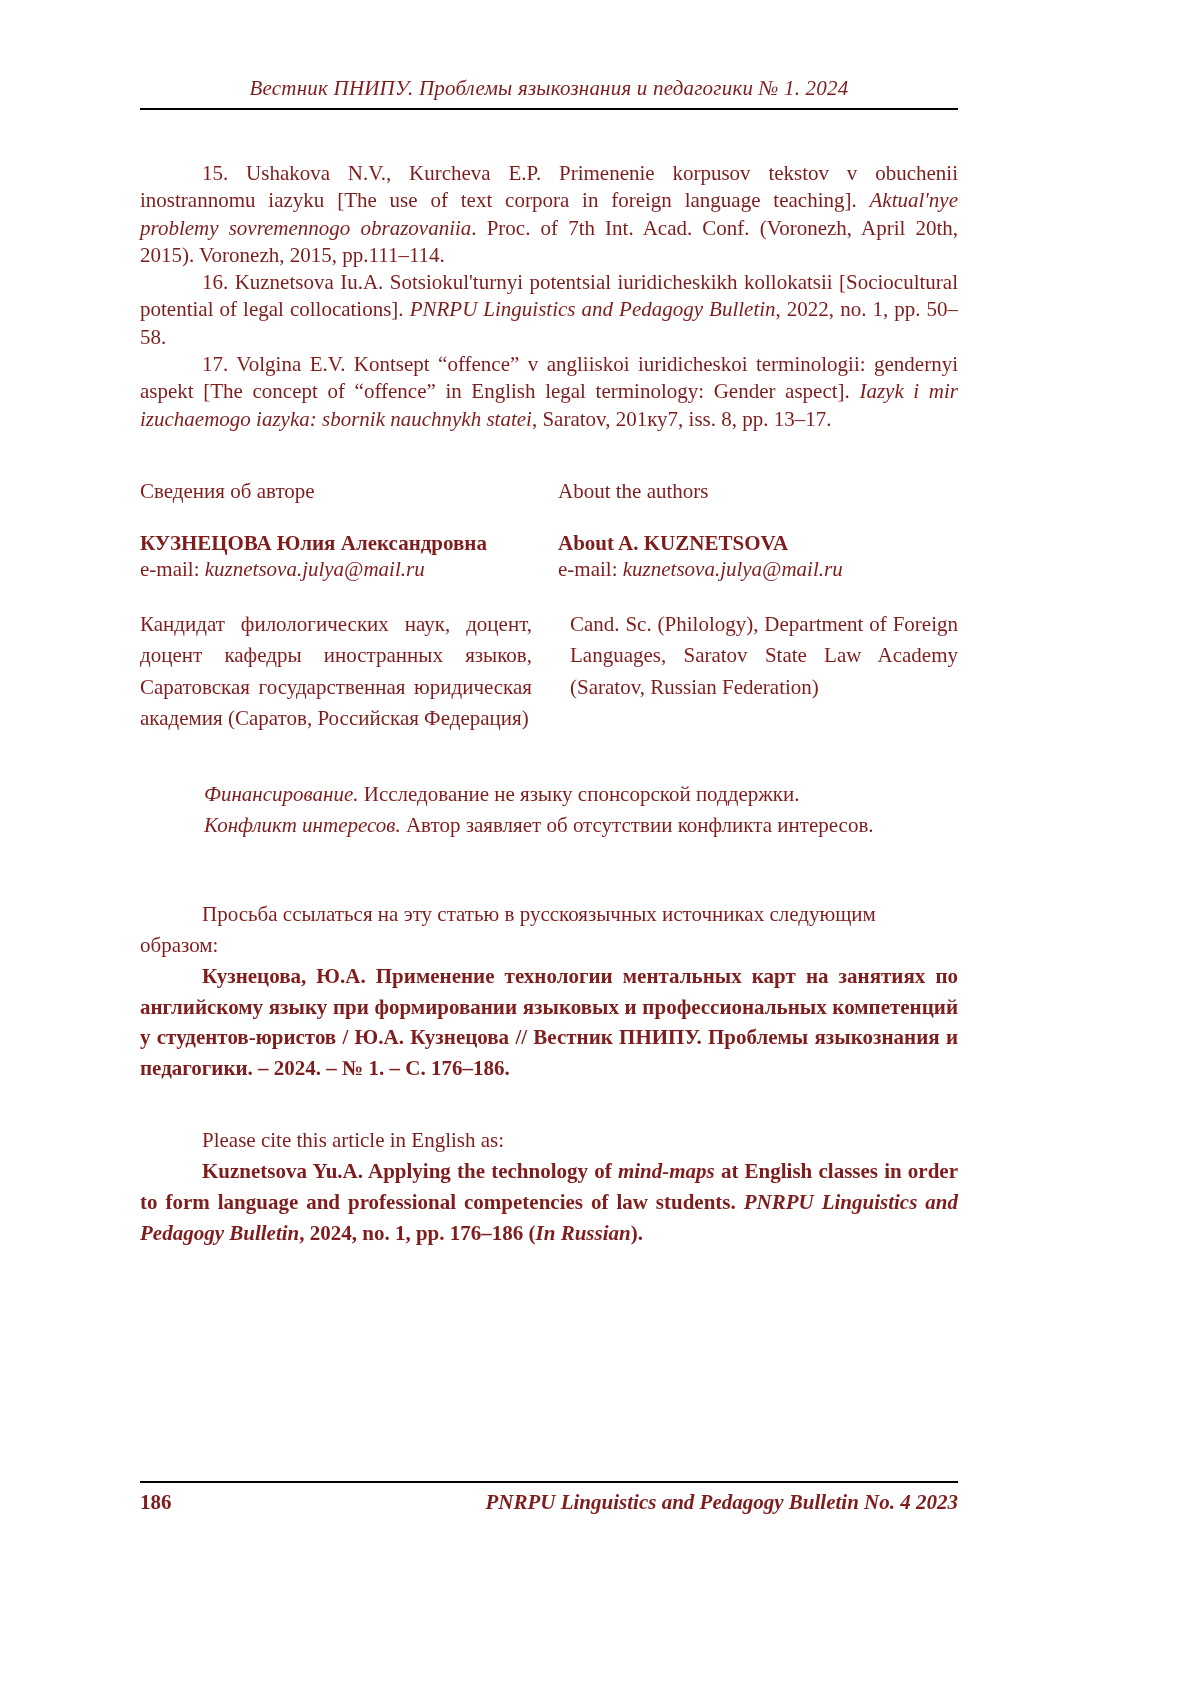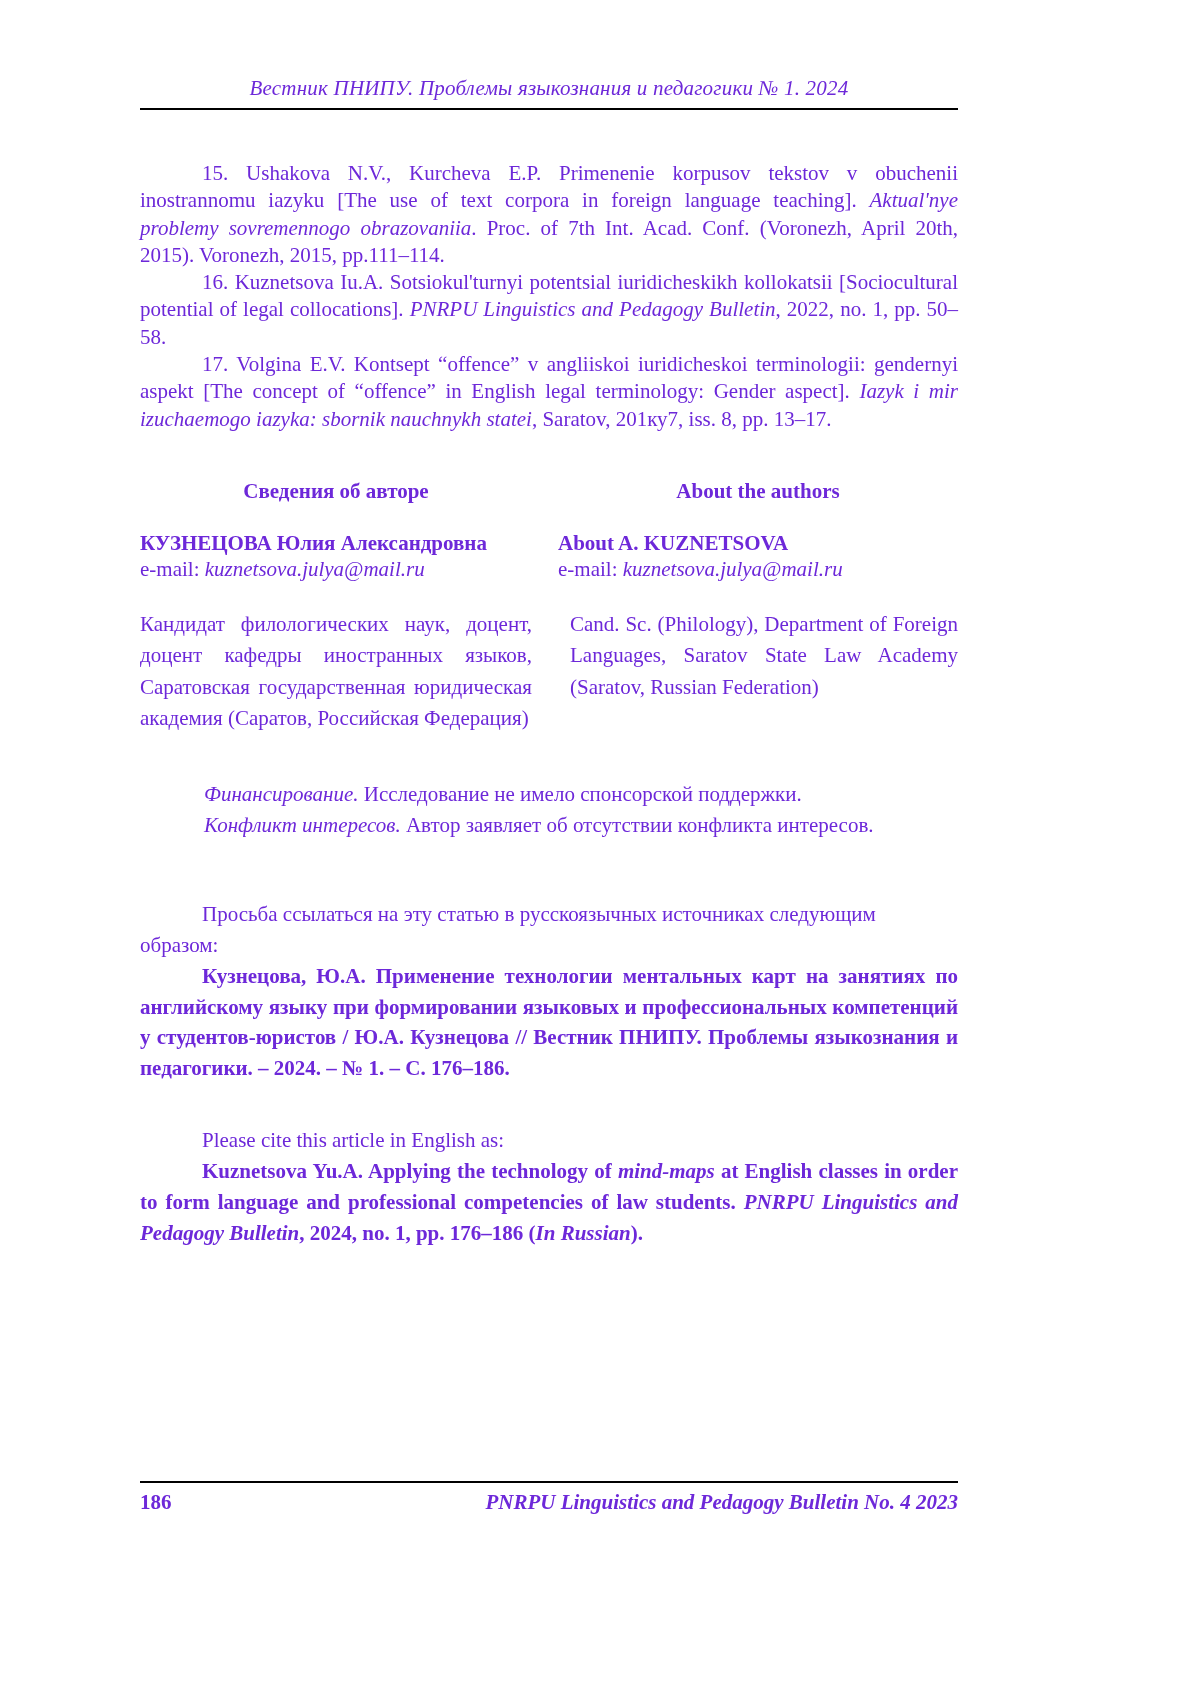--- a/index.html
+++ b/index.html
@@ -3,21 +3,21 @@
 <meta charset="utf-8">
 <style>
   * { margin:0; padding:0; box-sizing:border-box; }
   html,body { background:#ffffff; }
   .page {
     position:relative;
     width:1200px;
     height:1649px;
     margin:0 auto;
     background:#ffffff;
-    color:#6d28d9;
+    color:#7f1d1d;
     font-family:"Liberation Serif","DejaVu Serif",serif;
     font-size:21px;
     overflow:hidden;
   }
   .content {
     position:absolute;
     left:140px;
     top:0;
     width:818px;
   }
@@ -41,21 +41,21 @@
     text-indent:62px;
   }
   
   .authors {
     margin-top:46px;
     display:flex;
     gap:26px;
   }
   .authors .col-ru { width:392px; }
   .authors .col-en { flex:1; }
-  .a-heading { font-weight:bold;text-align:center; }
+  .a-heading { font-weight:normal; }
   .a-name { font-weight:bold; margin-top:27px; }
   .a-email { margin-top:1px; }
   .a-bio {
     margin-top:27px;
     text-align:justify;
     line-height:1.5;
   }
   .col-en .a-bio { text-align:justify;margin-left:12px; }
   
   .notes {
@@ -120,21 +120,21 @@
       <div class="col-en">
         <p class="a-heading">About the authors</p>
         <p class="a-name">About A. KUZNETSOVA</p>
         <p class="a-email"><span>e-mail: </span><em>kuznetsova.julya@mail.ru</em></p>
         <p class="a-bio">Cand. Sc. (Philology), Department of Foreign Languages, Saratov State Law Academy (Saratov, Russian Federation)</p>
       </div>
 
     </section>
 
     <section class="notes">
-      <p><em>Финансирование.</em><span> Исследование не имело спонсорской поддержки.</span></p>
+      <p><em>Финансирование.</em><span> Исследование не языку спонсорской поддержки.</span></p>
       <p><em>Конфликт интересов.</em><span> Автор заявляет об отсутствии конфликта интересов.</span></p>
     </section>
 
     <section class="cite-block">
       <p class="cite-intro">Просьба ссылаться на эту статью в русскоязычных источниках следующим образом:</p>
       <p class="cite-text">Кузнецова, Ю.А. Применение технологии ментальных карт на занятиях по английскому языку при формировании языковых и профессиональных компетенций у студентов-юристов / Ю.А. Кузнецова // Вестник ПНИПУ. Проблемы языкознания и педагогики. – 2024. – № 1. – С. 176–186.</p>
     </section>
 
     <section class="cite-block cite-block-en">
       <p class="cite-intro">Please cite this article in English as:</p>

